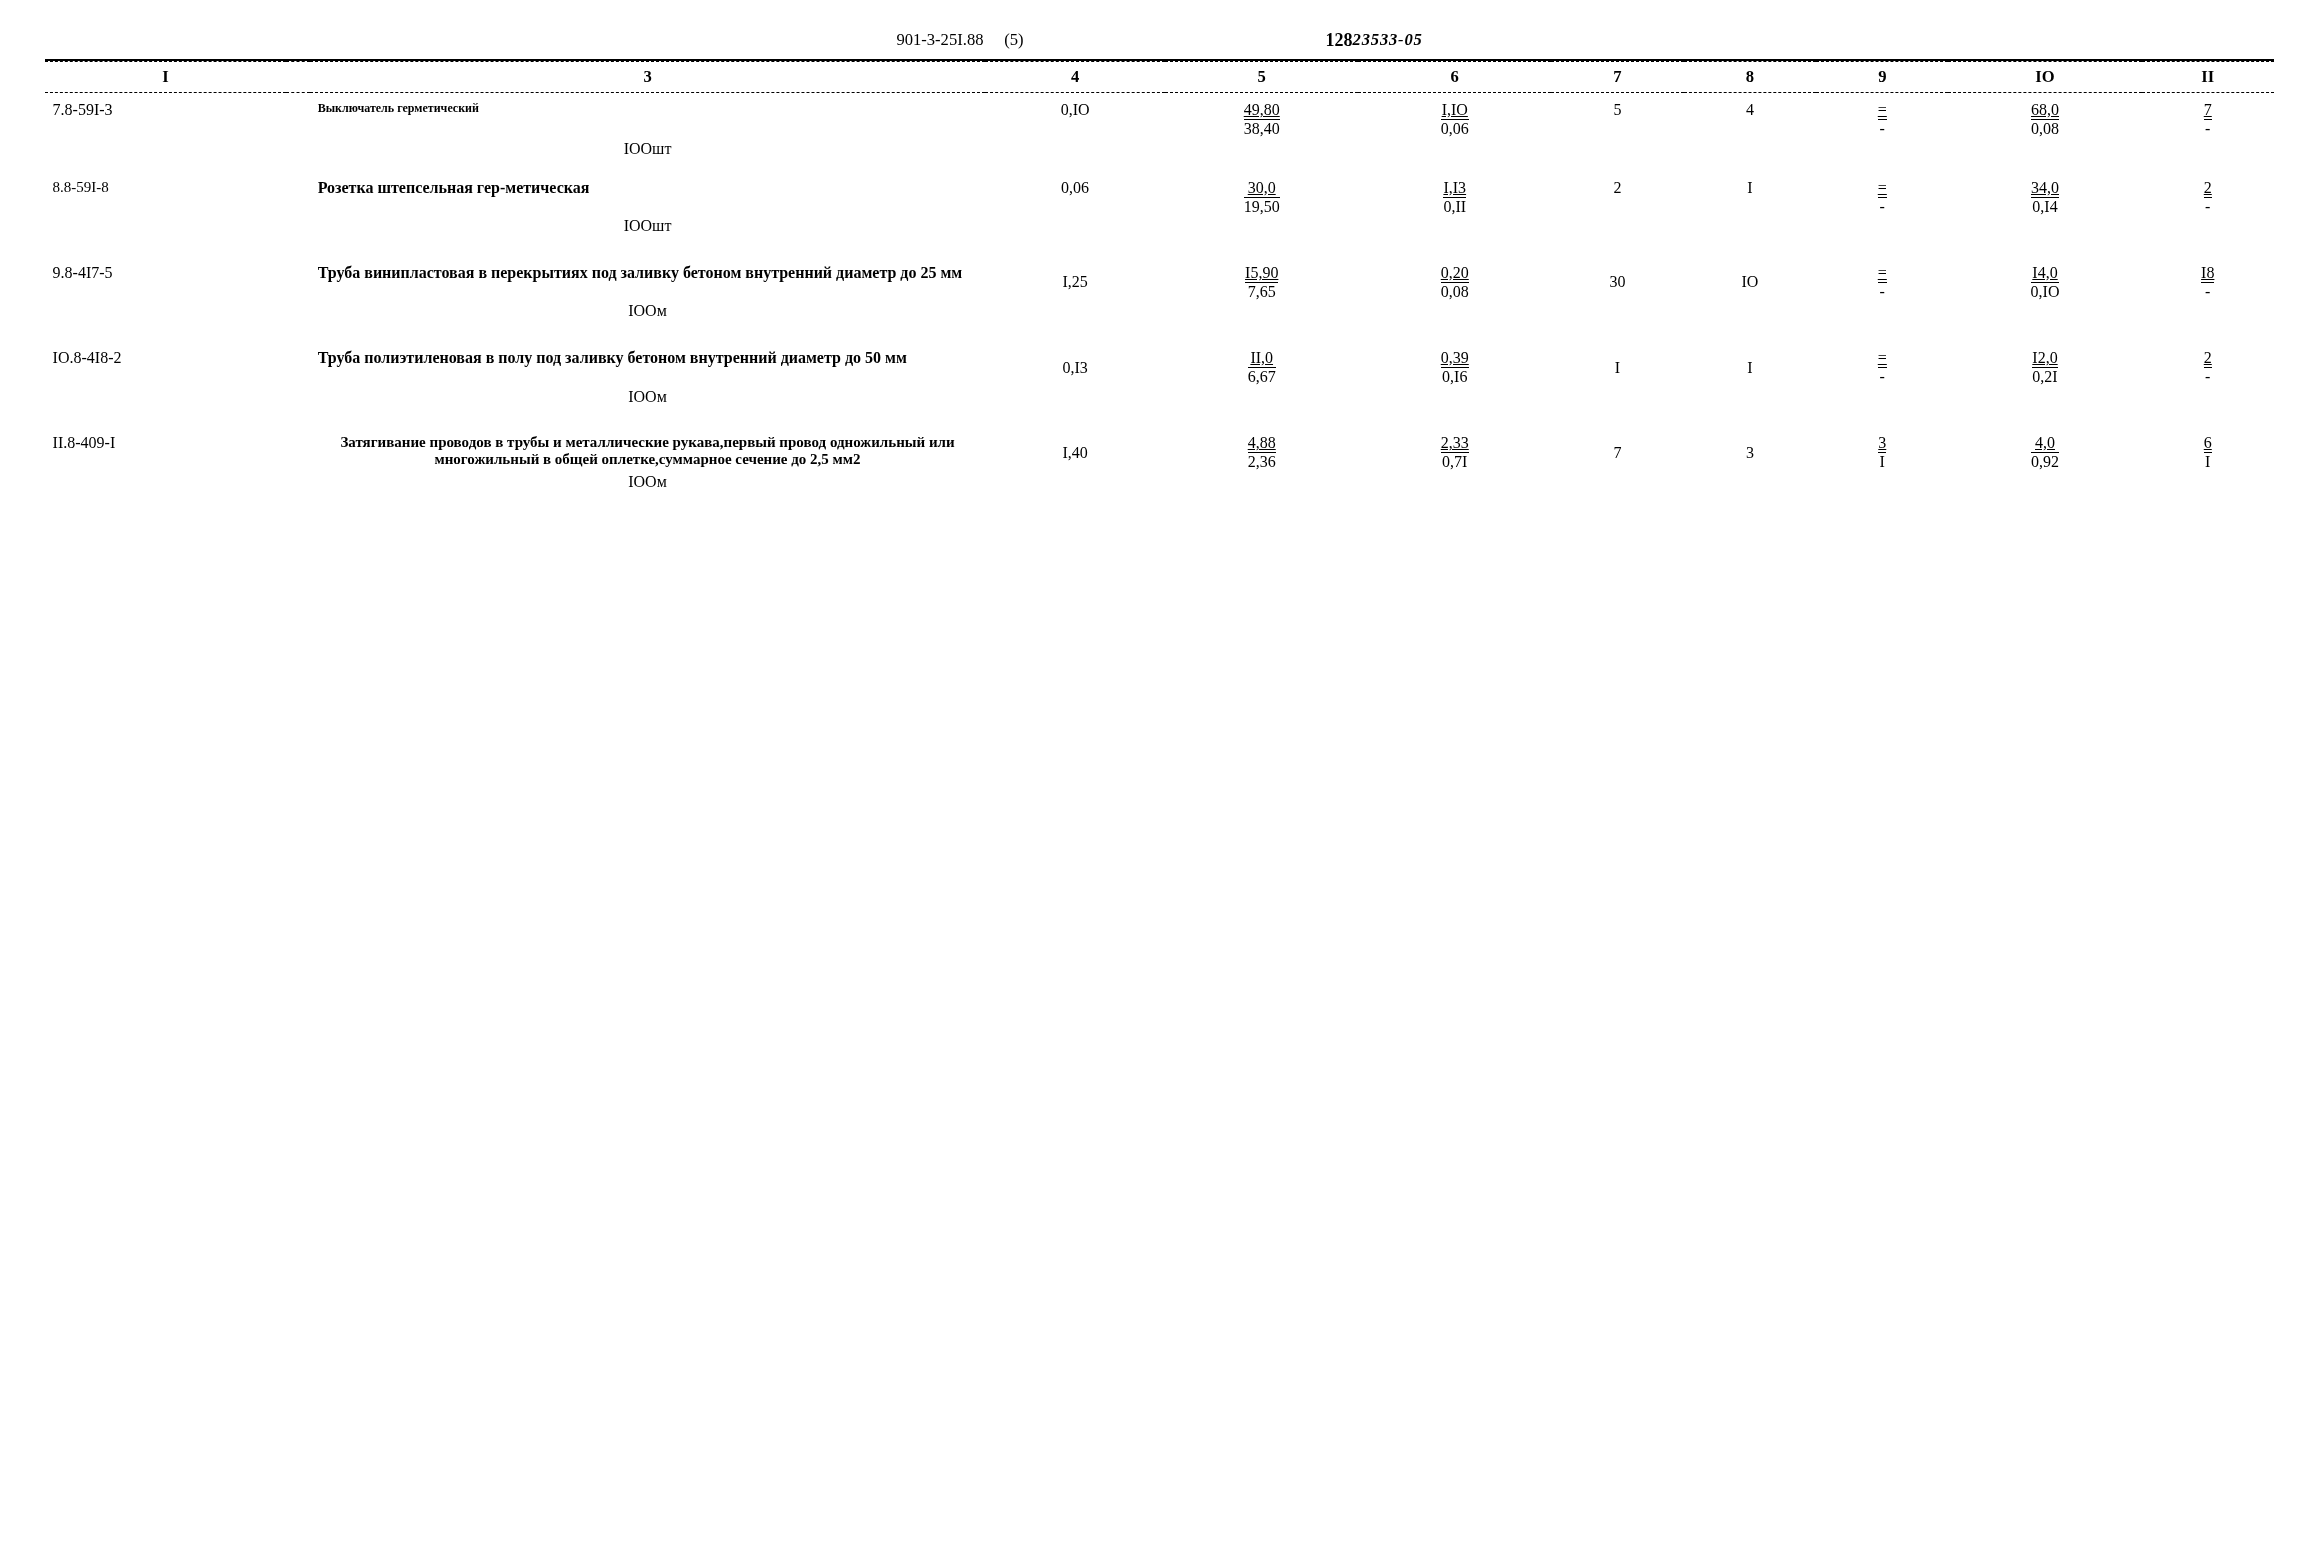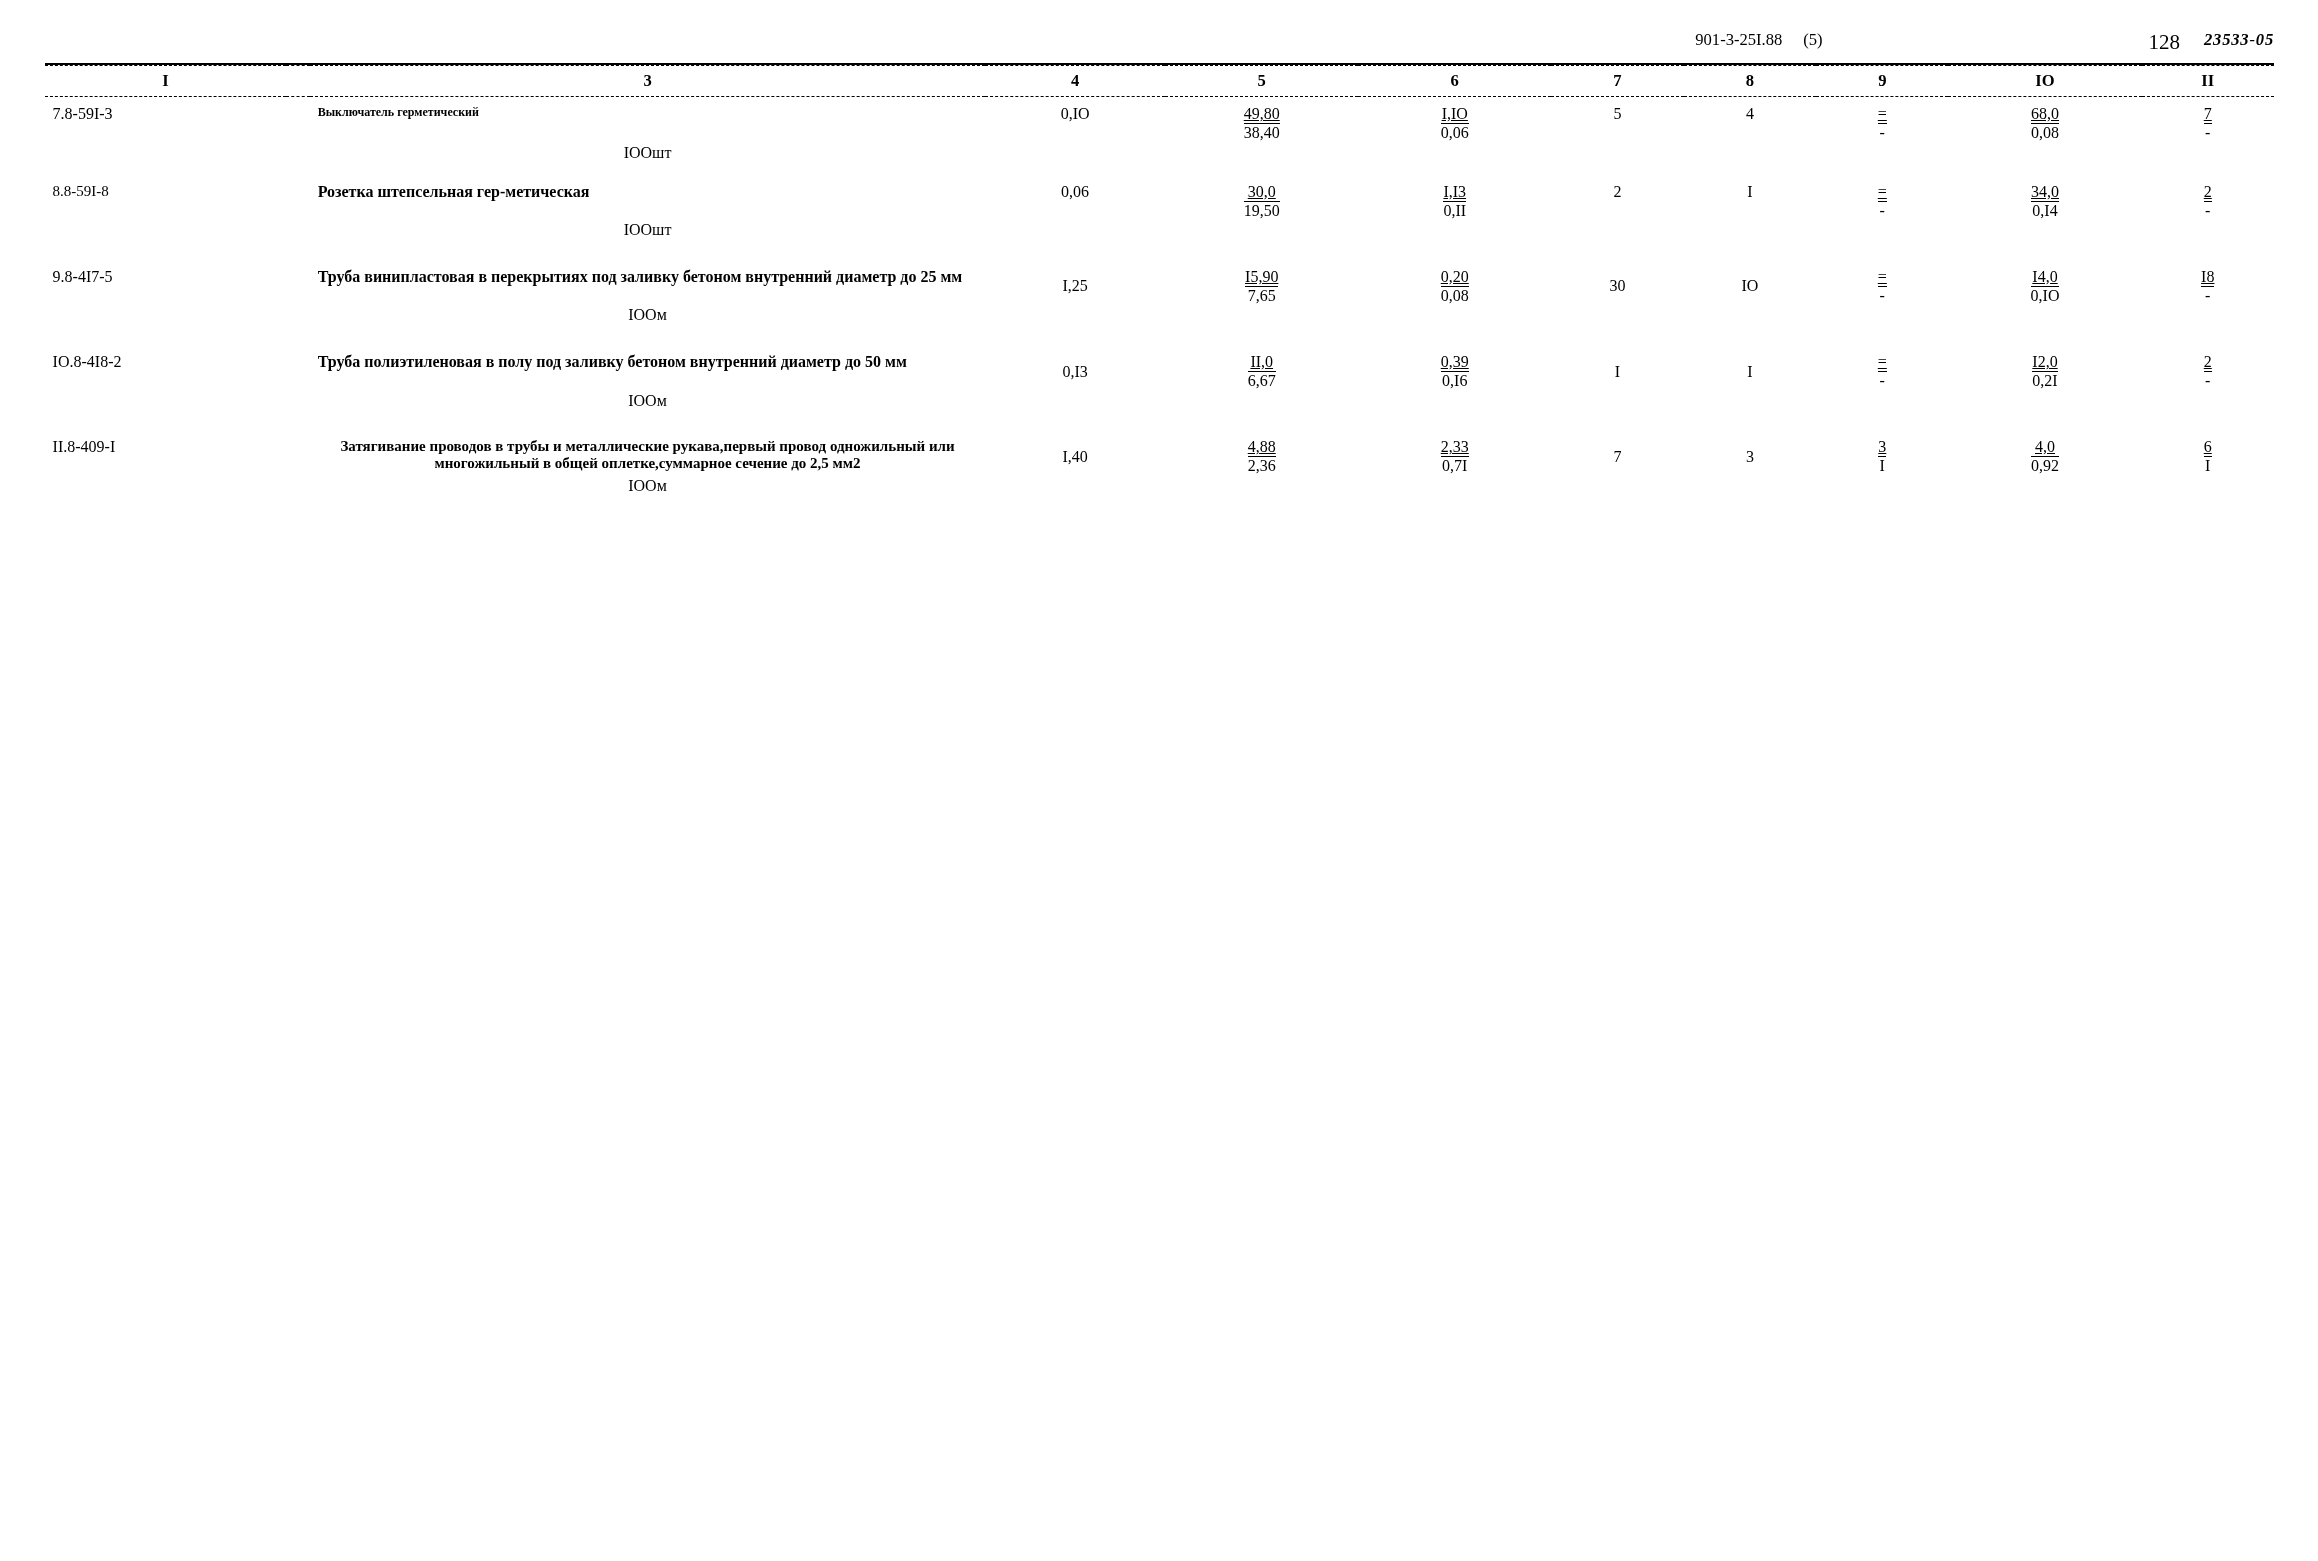--- a/index.html
+++ b/index.html
@@ -8,29 +8,28 @@
       font-family: 'Times New Roman', Times, serif;
       font-size: 16.6px;
       color: #000;
       padding: 30px 45px;
       width: 2319px;
       min-height: 1561px;
     }
 
     .page-header {
       display: flex;
-      justify-content: flex-end;
+      justify-content: center;
       align-items: flex-start;
       margin-bottom: 7.6px;
-      gap: 24px;
     }
 
     .header-center {
-      font-size: 21px;
-      font-weight: normal;
+      font-size: 18px;
+      font-weight: bold;
       margin-left: 302px;
     }
 
     .header-right {
       font-size: 16.6px;
       font-style: italic;
       font-weight: bold;
       letter-spacing: 0.8px;
     }
 

